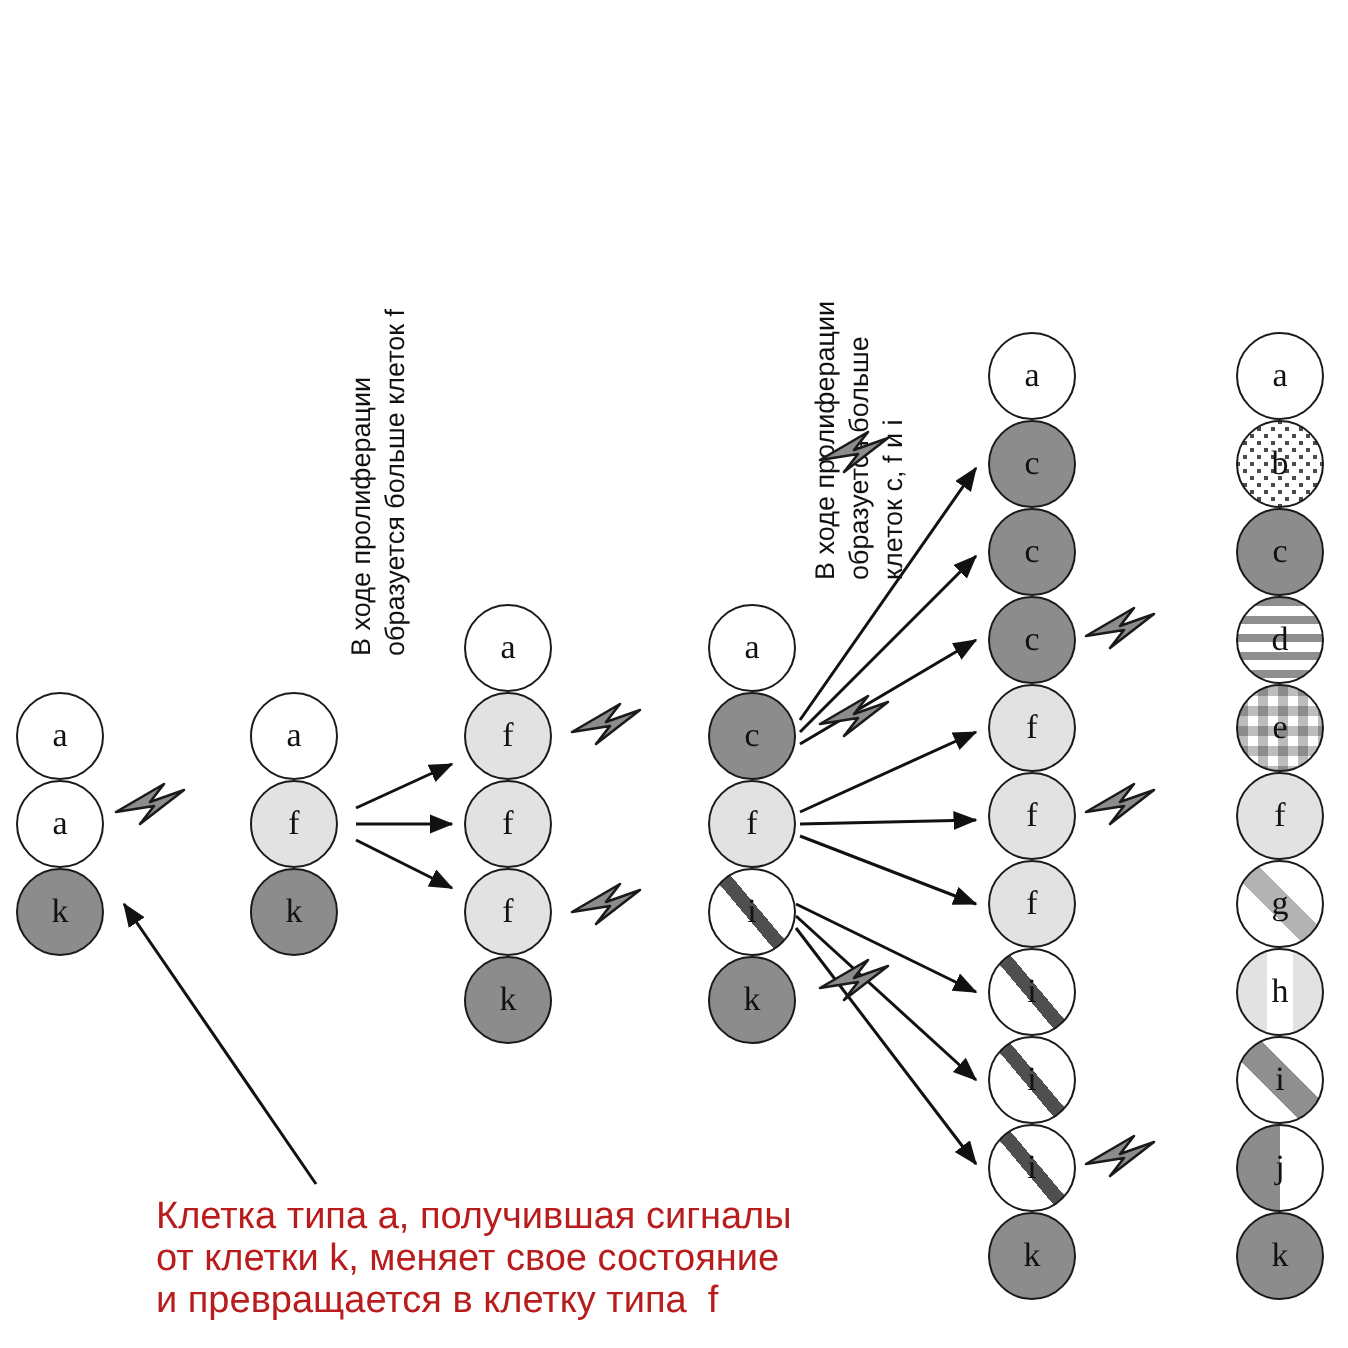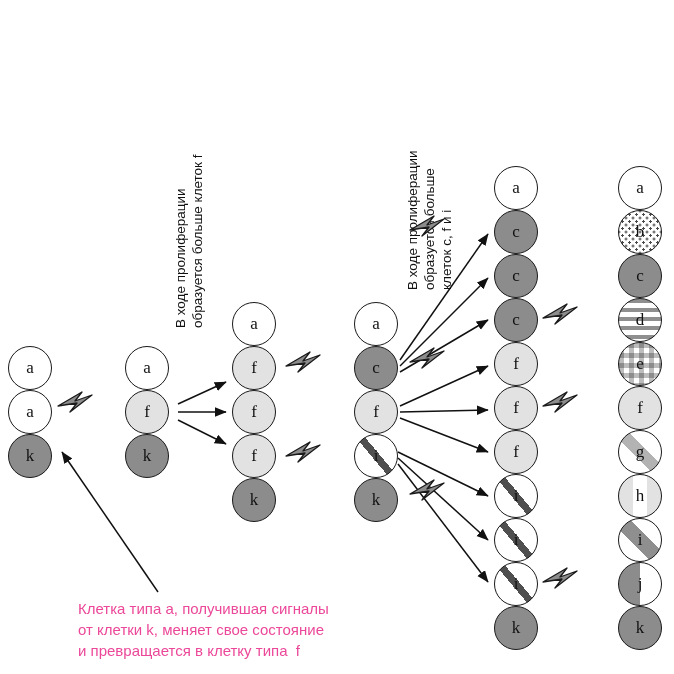--- a/index.html
+++ b/index.html
@@ -77,23 +77,23 @@
     transform:rotate(180deg);
     font-size:13.5px;
     line-height:17px;
     font-family:"Liberation Sans", sans-serif;
     color:#111;
     white-space:pre;
     text-align:left;
   }
   .caption{
     position:absolute;
-    font-size:15px;
+    font-size:19px;
     line-height:21px;
-    color:#ec4899;
+    color:#b91c1c;
     white-space:pre;
     font-family:"Liberation Sans", sans-serif;
   }
   svg.overlay{position:absolute;left:0;top:0;width:674px;height:674px;pointer-events:none;}
 </style>
 </head>
 <body>
 
 <div id="stage">
 

